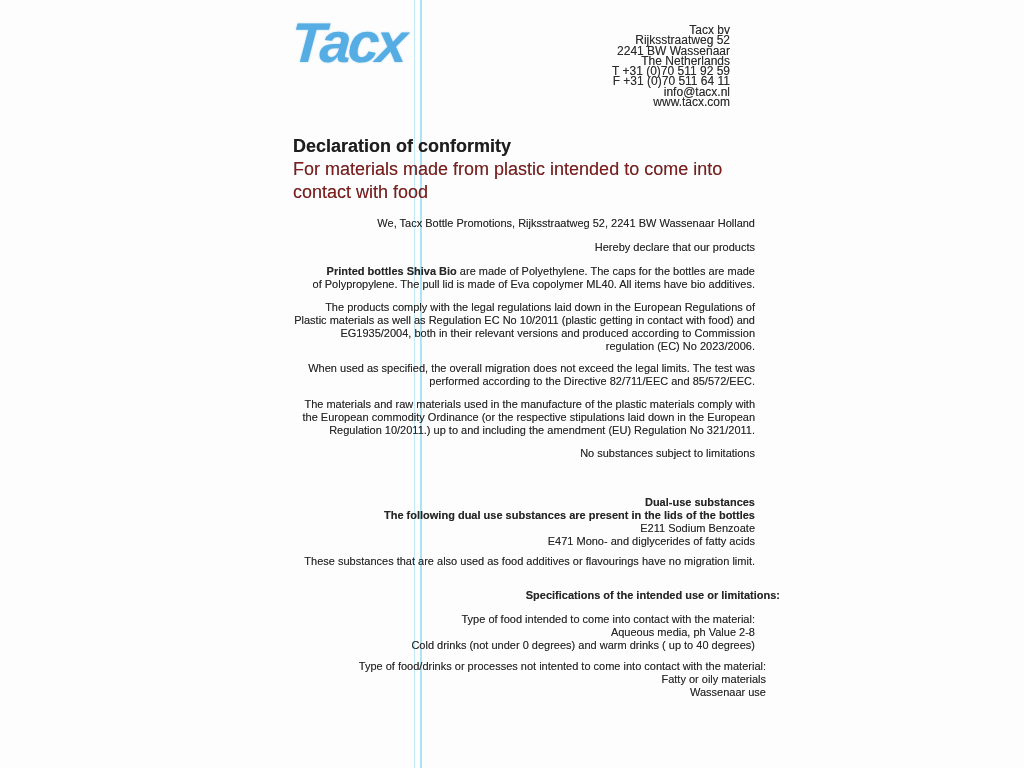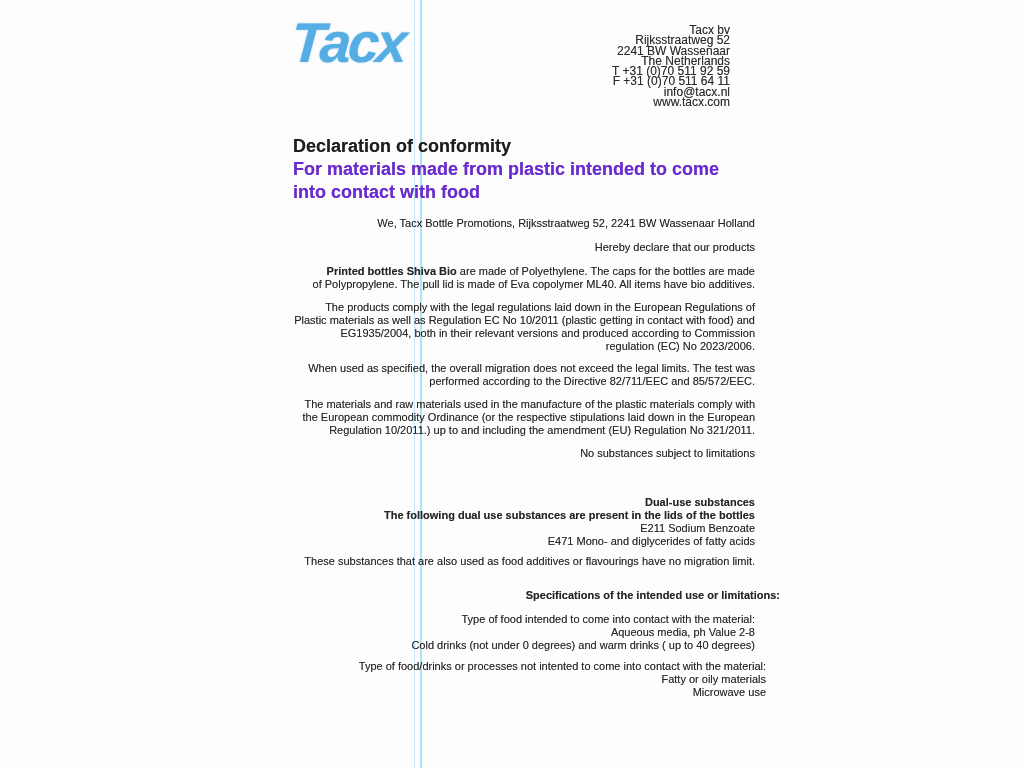--- a/index.html
+++ b/index.html
@@ -51,22 +51,22 @@
   .title {
     font-size: 18px;
     line-height: 23px;
     font-weight: bold;
     color: #1e1e1e;
     text-shadow: 0 0 0.5px rgba(0,0,0,0.5);
   }
   .subtitle {
     font-size: 18px;
     line-height: 23px;
-    font-weight: bold;
-    color: #6d28d9;
+    font-weight: normal;
+    color: #7f1d1d;
     text-shadow: 0 0 0.5px rgba(0,0,0,0.45);
   }
 
   .block {
     position: absolute;
     left: 293px;
     width: 462px;
     font-size: 11px;
     line-height: 13px;
     color: #262626;
@@ -144,16 +144,16 @@
 
   <div class="block b-intended">
     <div>Type of food intended to come into contact with the material:</div>
     <div class="indent">Aqueous media, ph Value 2-8</div>
     <div class="indent">Cold drinks (not under 0 degrees) and warm drinks ( up to 40 degrees)</div>
   </div>
 
   <div class="block b-notintended">
     <div>Type of food/drinks or processes not intented to come into contact with the material:</div>
     <div class="indent">Fatty or oily materials</div>
-    <div class="indent">Microwave use</div>
+    <div class="indent">Wassenaar use</div>
   </div>
 
 </div>
 
 </body></html>

